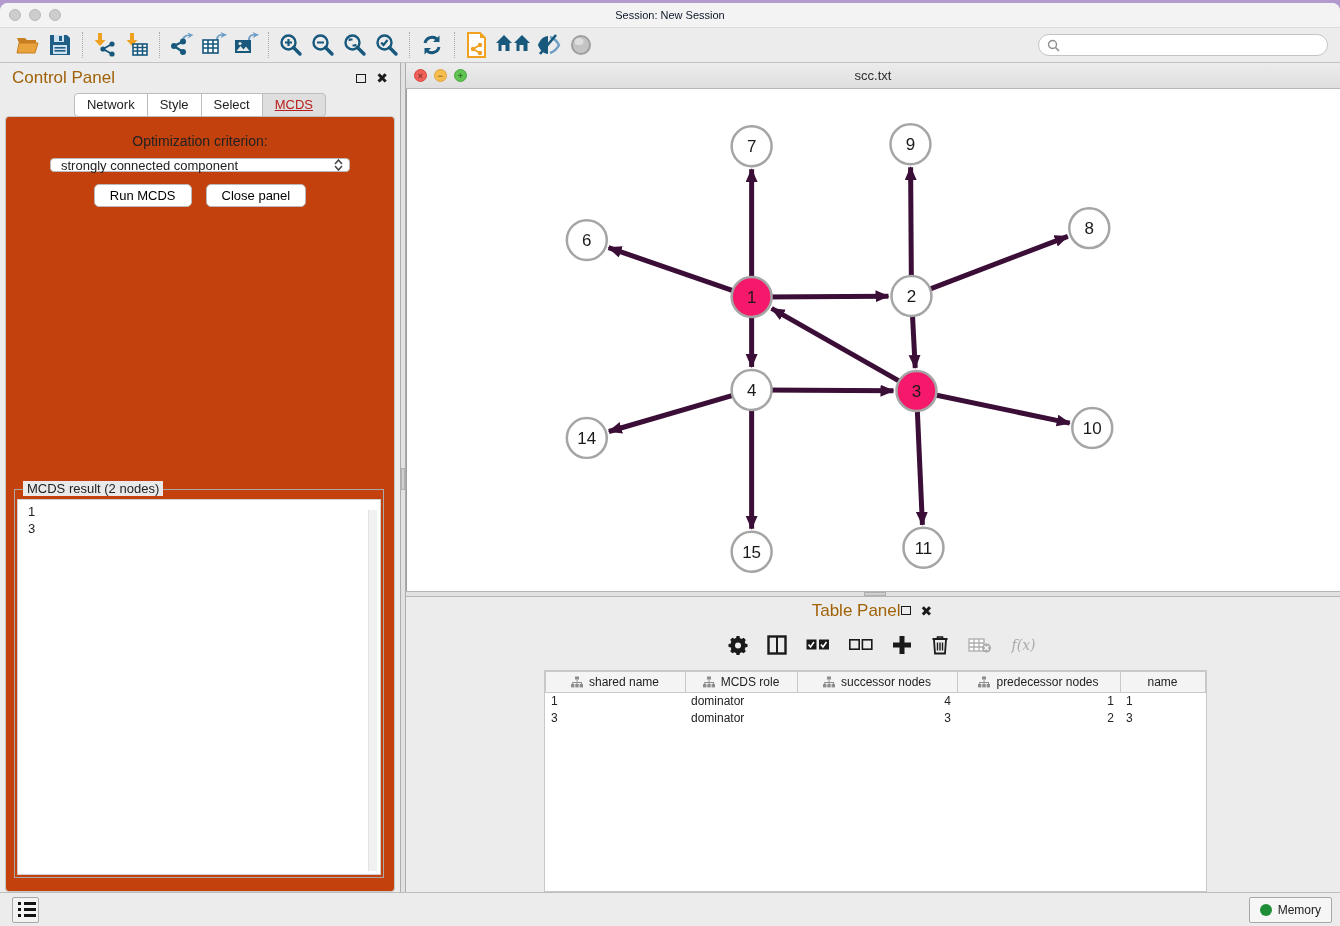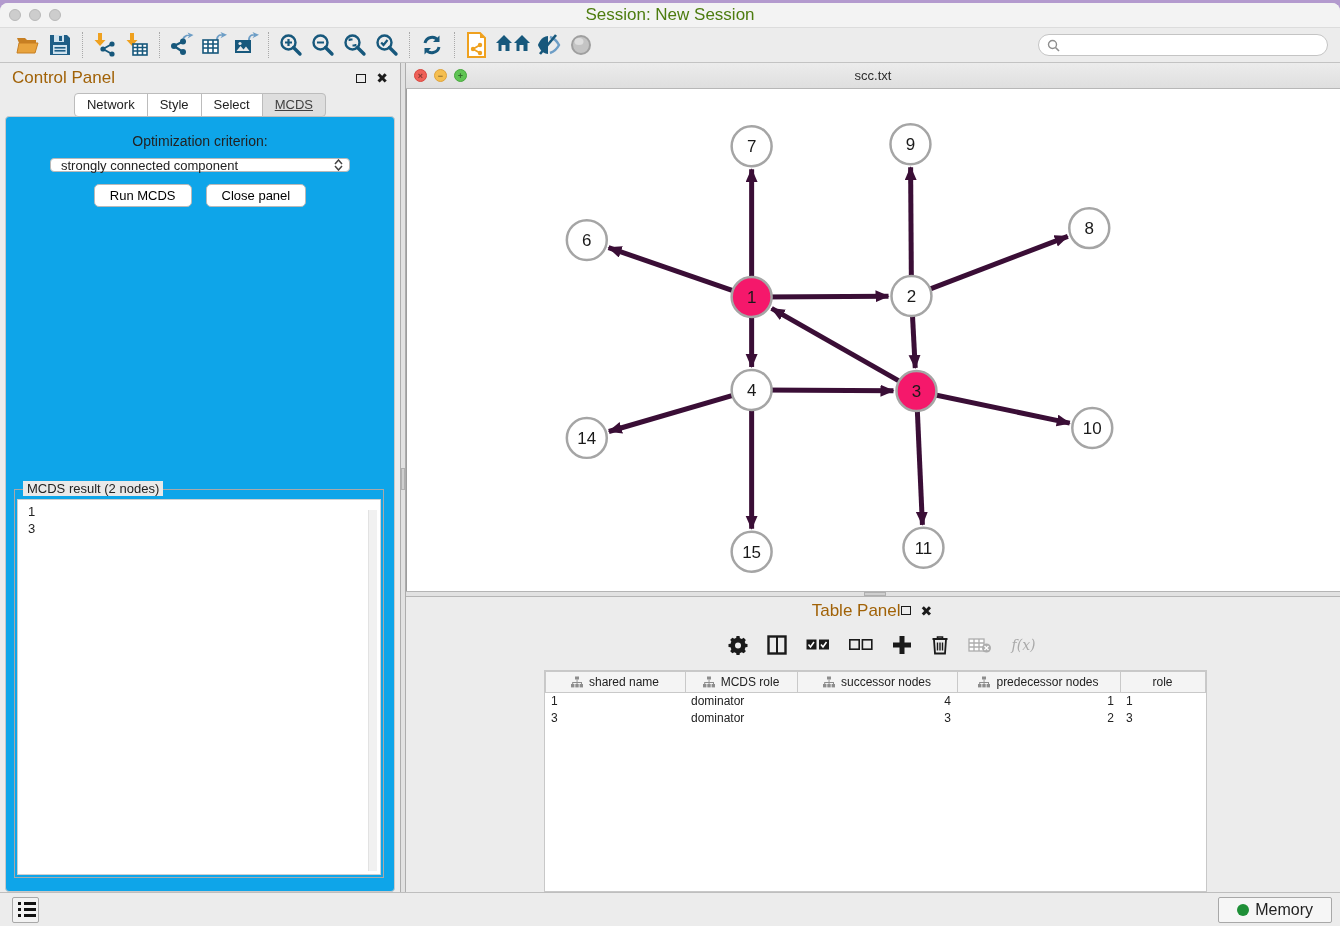--- a/index.html
+++ b/index.html
@@ -8,21 +8,21 @@
 
   .window { position:absolute; top:3px; left:0; width:1340px; height:923px;
             background:#ececec; border-radius:8px 8px 0 0; overflow:hidden;
             display:flex; flex-direction:column; }
 
   
   .titlebar { height:25px; background:#f3f3f3; display:flex; align-items:center;
               position:relative; border-bottom:1px solid #dcdcdc; flex:0 0 auto; }
   .traffic { display:flex; gap:8px; margin-left:9px; }
   .tl { width:12px; height:12px; border-radius:50%; background:#cdcdcd; border:1px solid #b8b8b8; }
-  .titlebar .wtitle { position:absolute; left:0; right:0; text-align:center; color:#4d7c0f; font-size:17px; }
+  .titlebar .wtitle { position:absolute; left:0; right:0; text-align:center; color:#0f172a; font-size:11px; }
 
   
   .toolbar { height:35px; background:#ececec; border-bottom:1px solid #c3c3c3;
              display:flex; align-items:center; padding:0 12px; flex:0 0 auto; }
   .tb-btn { width:32px; height:30px; display:flex; align-items:center; justify-content:center; }
   .tb-sep { width:1px; height:26px; margin:0 6px; background:transparent;
             border-left:1px dotted #a9a9a9; }
   .searchbox { margin-left:auto; width:290px; height:22px; background:#fff; border:1px solid #c4c4c4;
                border-radius:11px; display:flex; align-items:center; padding:0 8px; }
   .searchbox input { border:none; outline:none; flex:1; font-size:12px; background:transparent; margin-left:5px; }
@@ -36,24 +36,24 @@
   .panel-title { font-size:17px; color:#a16207; }
   .panel-hdr-icons { margin-left:auto; display:flex; gap:10px; align-items:center; }
   .float-glyph { width:10px; height:9px; border:1.5px solid #1a1a1a; display:inline-block; }
   .close-glyph { font-weight:bold; font-size:14px; color:#1a1a1a; line-height:10px; }
 
   .cp-tabs { display:flex; justify-content:center; flex:0 0 auto; margin-bottom:-1px; position:relative; z-index:2; }
   .tab { border:1px solid #bcbcbc; background:#fff; padding:3px 12px 4px; font-size:13px;
          margin-left:-1px; position:relative; }
   .tab:first-child { border-radius:4px 0 0 4px; margin-left:0; }
   .tab:last-child { border-radius:0 4px 4px 0; }
-  .tab.active { background:#dedede; color:#404040;text-decoration:underline; }
+  .tab.active { background:#dedede; color:#b91c1c;text-decoration:underline; }
 
   .cp-body { flex:1; margin:0 5px 0 5px; border:1px solid #c9c9c9; border-radius:4px;
-             background:#0ea5e9; position:relative; padding-top:16px; }
+             background:#c2410c; position:relative; padding-top:16px; }
   .opt-label { text-align:center; font-size:14px; margin-bottom:9px; }
   .combo { margin:0 44px; height:14px; background:#fff; border:1px solid #b9b9b9; border-radius:4px;
            display:flex; align-items:center; padding:0 6px 0 10px; font-size:13px; }
   .combo .stepper { margin-left:auto; display:flex; flex-direction:column; line-height:5px; font-size:8px; color:#444; }
   .btn-row { display:flex; justify-content:center; gap:14px; margin-top:12px; }
   .pushbtn { background:#fff; border:1px solid #b9b9b9; border-radius:5px; padding:3px 15px; font-size:13px; }
 
   .result-group { position:absolute; left:8px; right:10px; top:372px; bottom:13px;
                   border:1px solid #a9a9a9; }
   .result-legend { position:absolute; top:-9px; left:8px; background:#e9e9e9; padding:0 4px; font-size:13px; }
@@ -106,21 +106,21 @@
 
   
   .statusbar { height:34px; background:#ececec; border-top:1px solid #bebebe; display:flex;
                align-items:center; padding:0 8px 0 12px; flex:0 0 auto; }
   .list-btn { width:27px; height:26px; background:#f2f2f2; border:1px solid #a8a8a8; border-radius:2px;
               display:flex; flex-direction:column; justify-content:center; gap:3px; padding-left:5px; }
   .list-row { display:flex; align-items:center; gap:3px; }
   .list-sq { width:3px; height:3px; background:#111; }
   .list-bar { width:12px; height:3px; background:#111; }
   .memory-btn { margin-left:auto; background:#f6f6f6; border:1px solid #a8a8a8; border-radius:2px;
-                height:26px; display:flex; align-items:center; gap:6px; padding:0 18px; font-size:16px; }
+                height:26px; display:flex; align-items:center; gap:6px; padding:0 10px; font-size:12px; }
   .memdot { width:12px; height:12px; border-radius:50%; background:#1e8f37; }
 
   .hdr-tree-icon { flex:0 0 auto; }
 </style>
 </head>
 <body>
 
 <div class="window">
 
   <div class="titlebar">
@@ -533,21 +533,21 @@
                           <rect x="8.6" y="8" width="3.4" height="3.4"></rect>
                           <path d="M5.6 3.5 h0.9 v2.5 h-0.9 z"></path>
                           <path d="M1.2 6 h9.6 v1 H1.2 z M1.2 6 h1 v2 h-1 z M5.6 6 h0.9 v2 h-0.9 z M10 6 h1 v2 h-1 z"></path>
                         </g>
                       </svg>
                       <span>predecessor nodes</span>
                     </span>
                   </th>
                 <th class="col4">
                     <span class="hwrap">
-                      <span>role</span>
+                      <span>name</span>
                     </span>
                   </th>
               </tr>
             </thead>
             <tbody>
               <tr>
                 <td class="al">1</td>
                 <td class="al">dominator</td>
                 <td class="ar">4</td>
                 <td class="ar">1</td>

